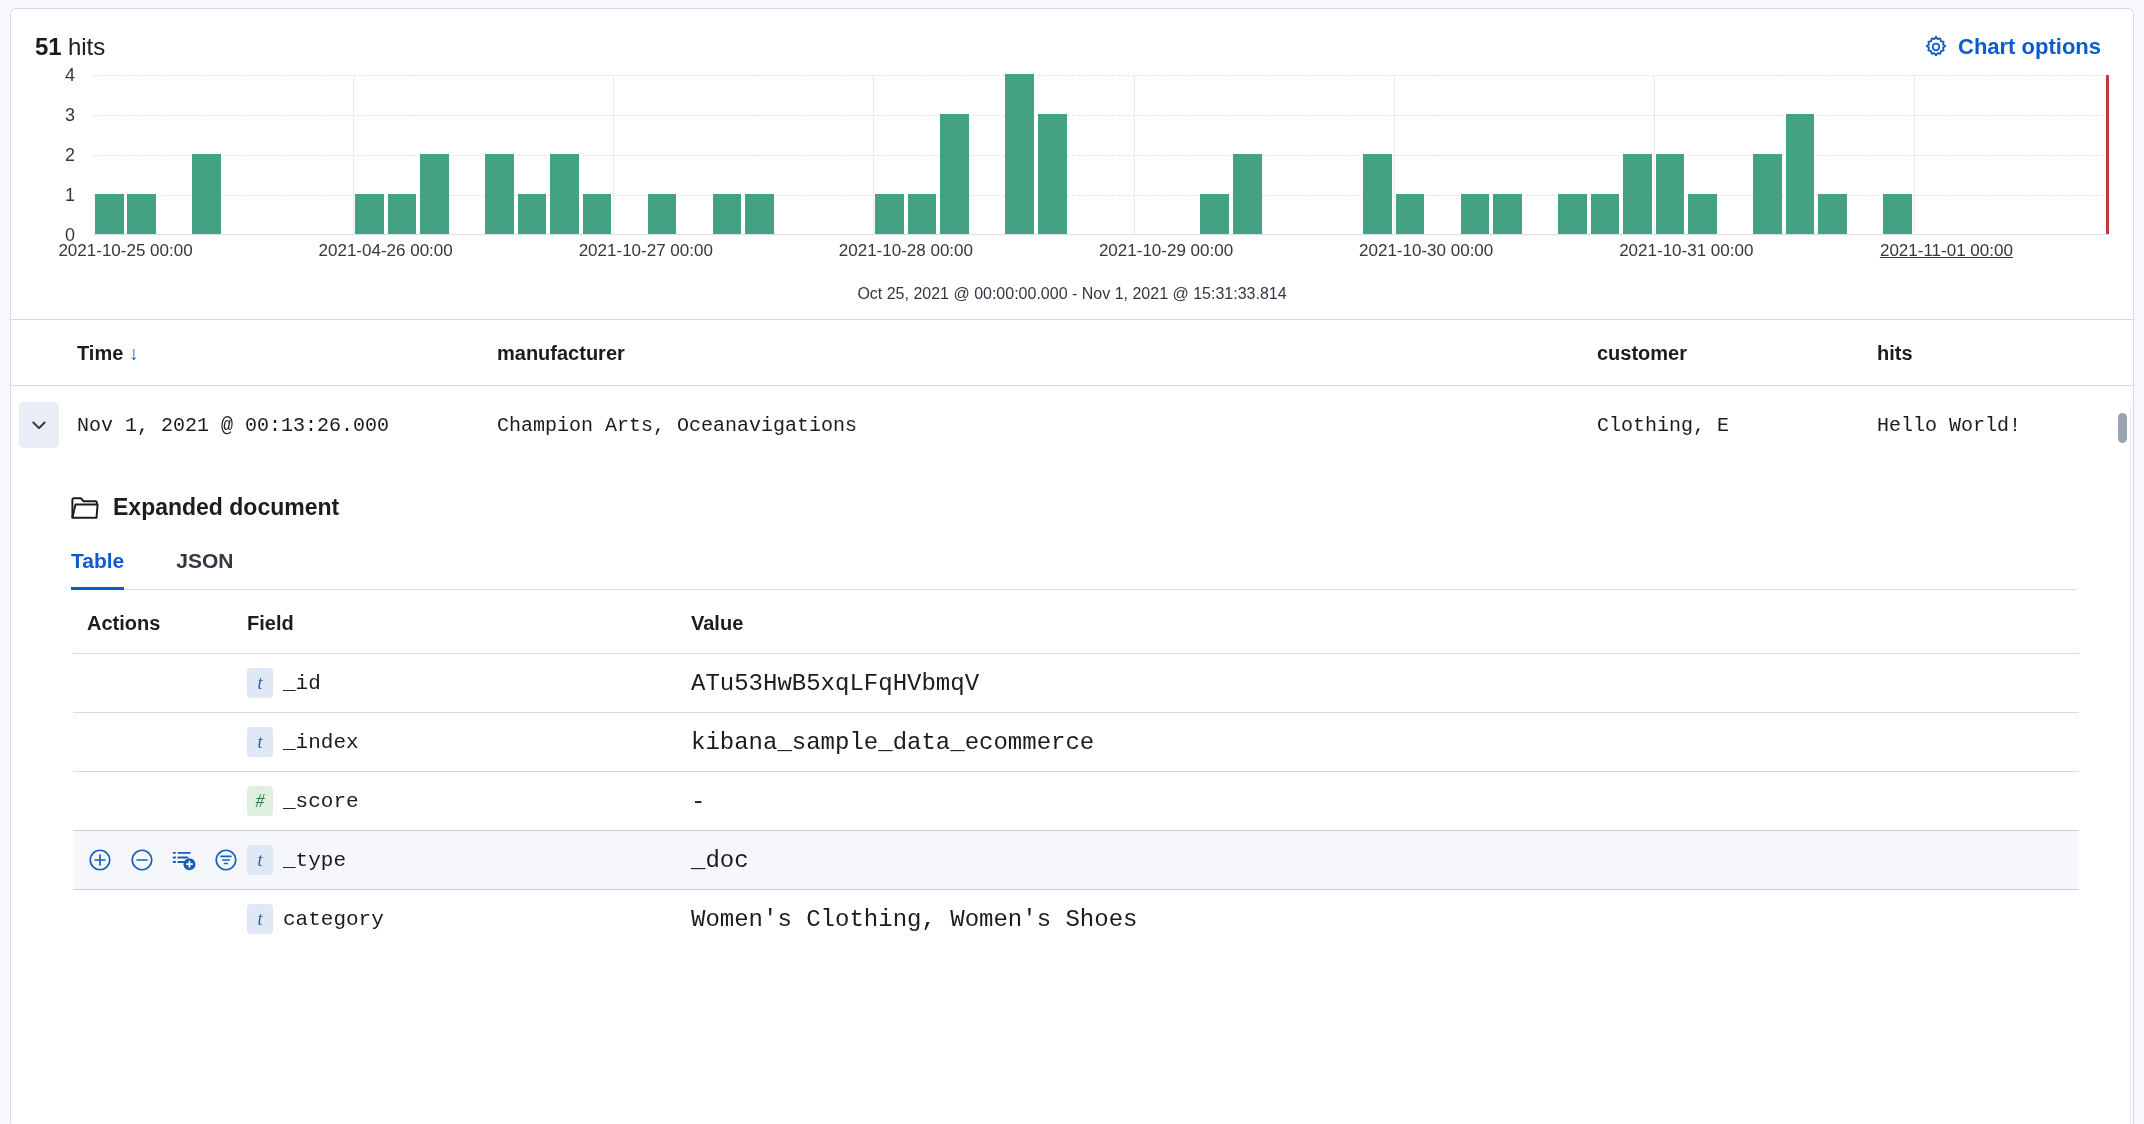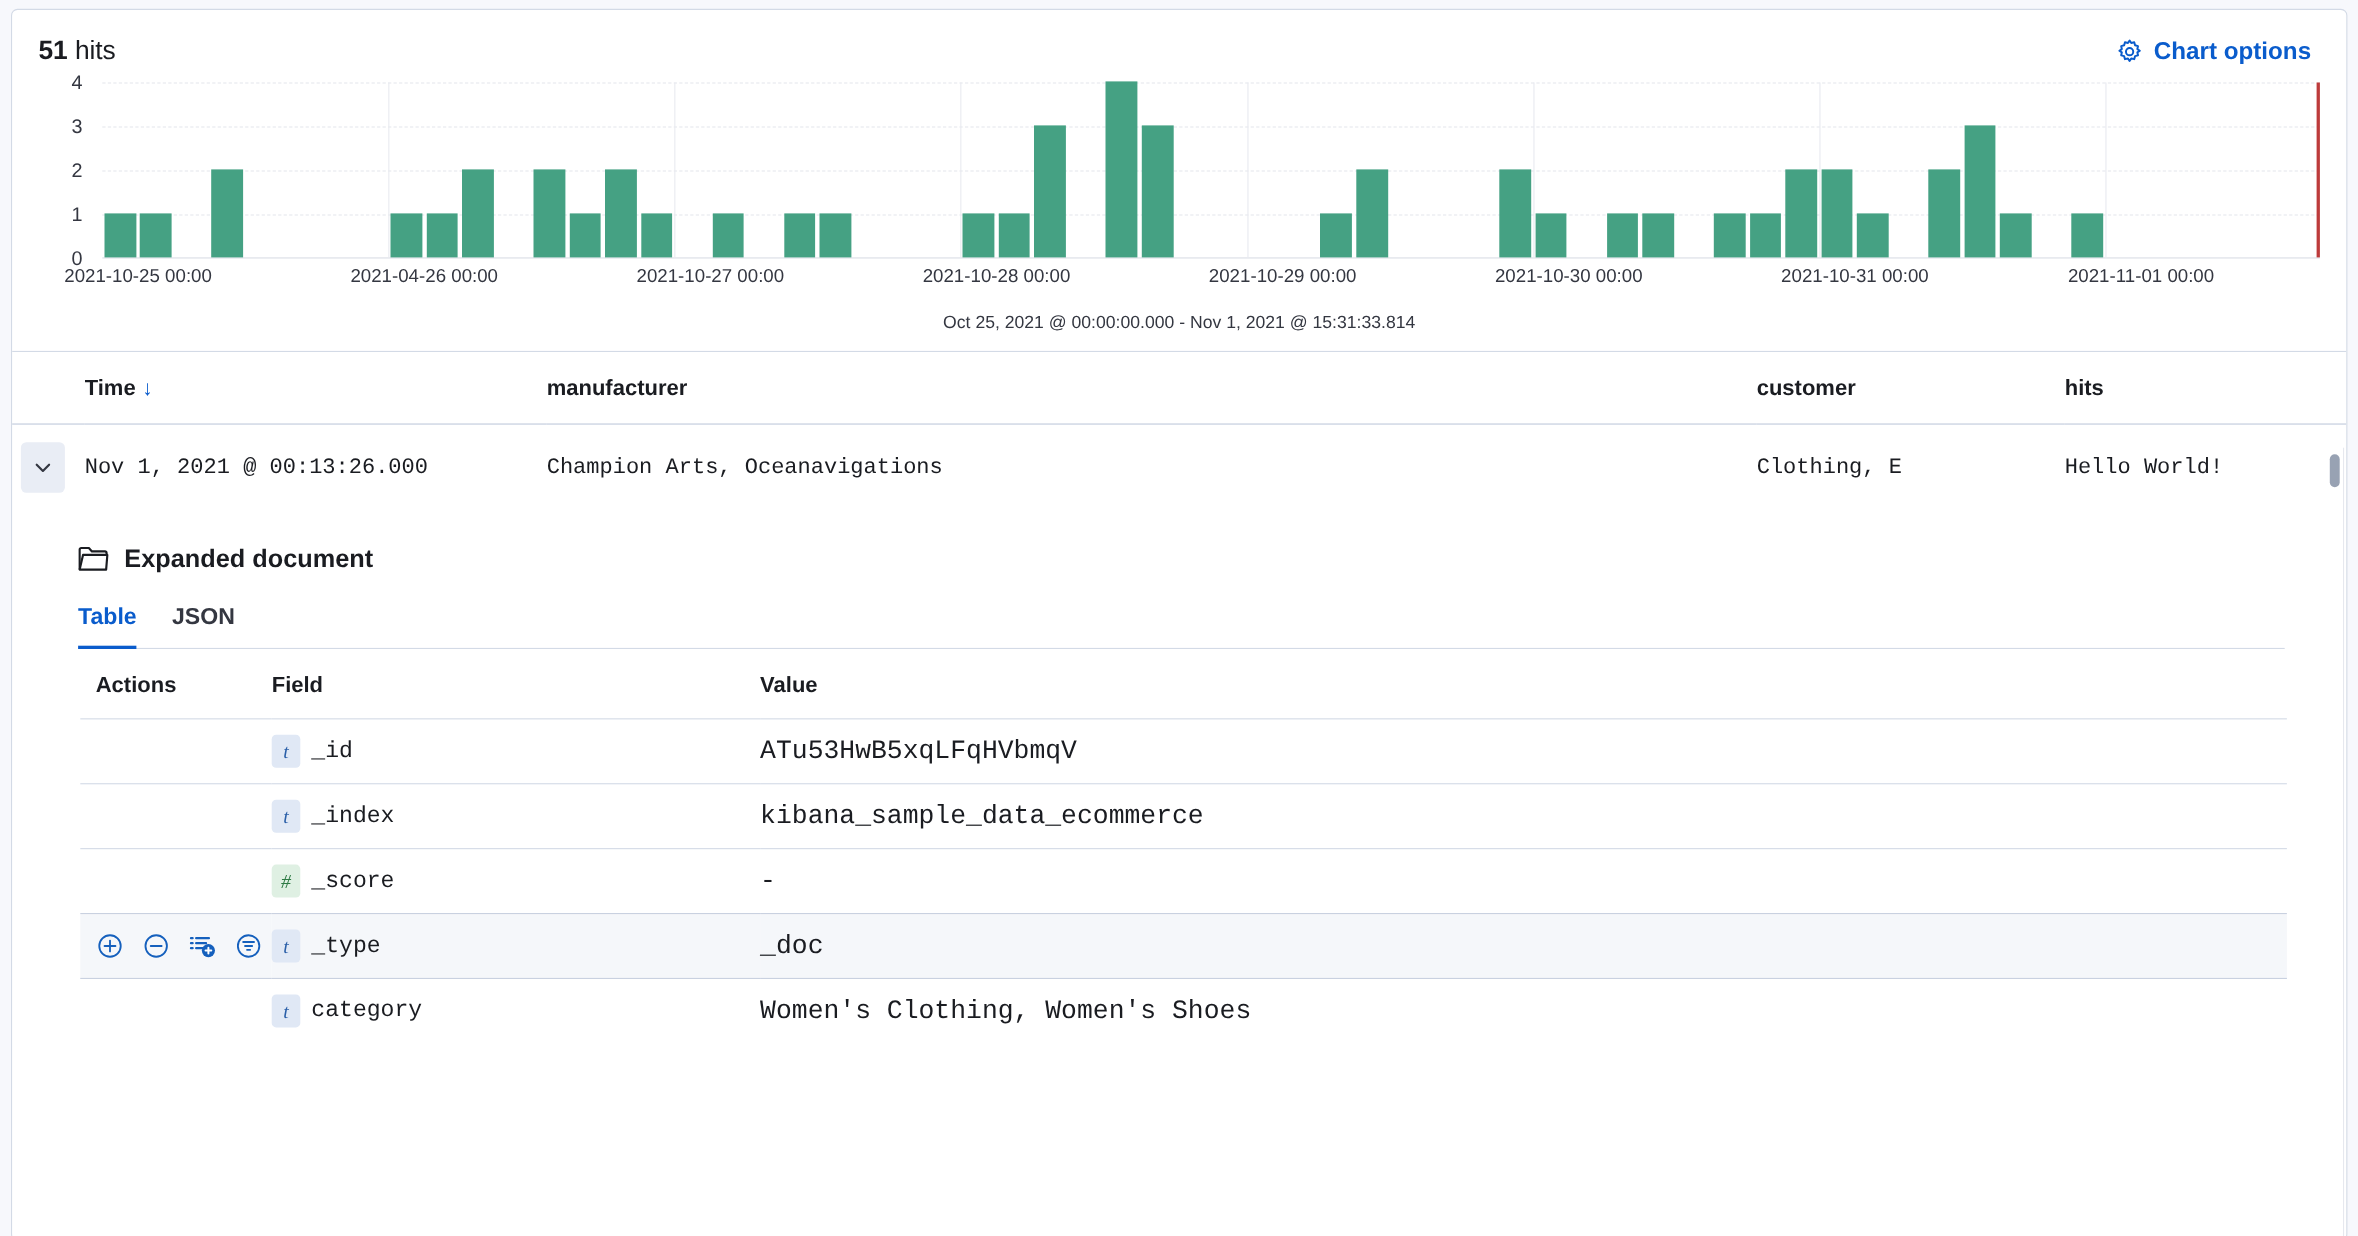--- a/index.html
+++ b/index.html
@@ -187,21 +187,21 @@
   }
   .folder { width: 28px; height: 24px; display:block; }
   .exp-links { display: flex; gap: 50px; }
   .exp-link {
     color: #0a5ccc;
     font-size: 23px;
     font-weight: 400;
     cursor: pointer;
   }
   .tabs {
-    display: flex; gap: 32px;
+    display: flex; gap: 52px;
     margin-top: 28px;
     border-bottom: 1px solid #d3dae6;
   }
   .tab {
     font-size: 21px;
     font-weight: 700;
     color: #343741;
     padding-bottom: 14px;
     cursor: pointer;
     border-bottom: 3px solid transparent;
@@ -358,21 +358,21 @@
       <div class="endline" style="left: calc(100% - 3px); background: rgb(189, 59, 59);"></div>
         </div>
       <div class="x-axis">
           <div class="x-tick" style="left: 1.6129%;">2021-10-25 00:00</div>
           <div class="x-tick" style="left: 14.5161%;">2021-04-26 00:00</div>
           <div class="x-tick" style="left: 27.4194%;">2021-10-27 00:00</div>
           <div class="x-tick" style="left: 40.3226%;">2021-10-28 00:00</div>
           <div class="x-tick" style="left: 53.2258%;">2021-10-29 00:00</div>
           <div class="x-tick" style="left: 66.129%;">2021-10-30 00:00</div>
           <div class="x-tick" style="left: 79.0323%;">2021-10-31 00:00</div>
-          <div class="x-tick" style="left: 91.9355%;">2021-11-01 00:00</div>
+          <div class="x-tick" style="left: 91.9355%; text-decoration: underline;">2021-11-01 00:00</div>
         </div>
     </div>
     <div class="range-label">Oct 25, 2021 @ 00:00:00.000 - Nov 1, 2021 @ 15:31:33.814</div>
 
     <div class="table-sep"></div>
     <table class="doc-table">
       <colgroup>
         <col class="col-toggle">
           <col class="col-time">
           <col class="col-manu">

